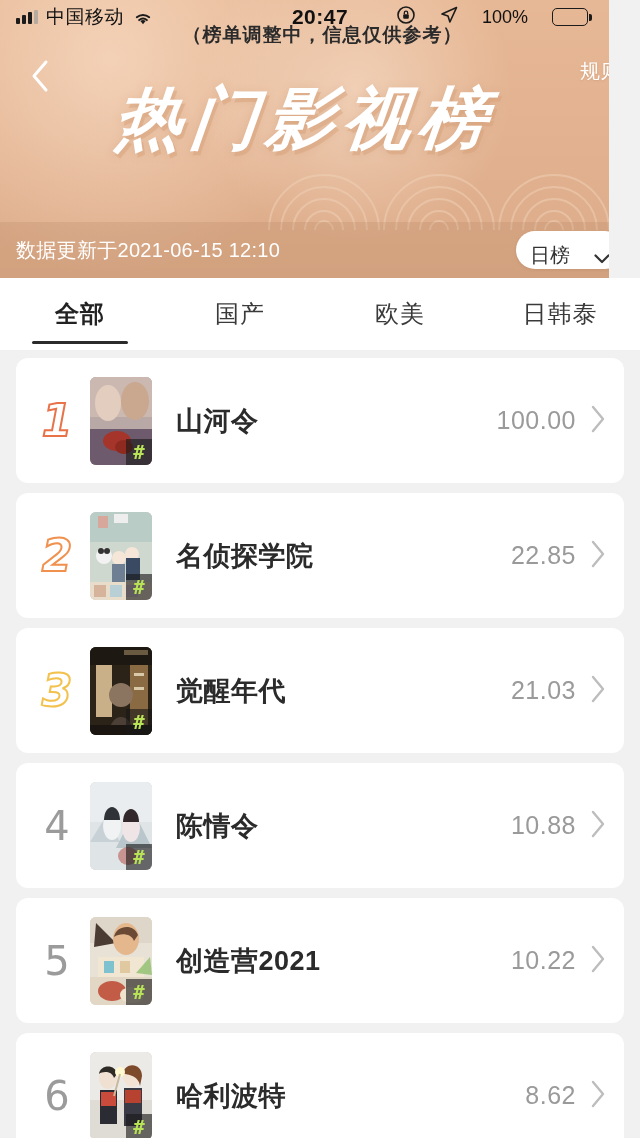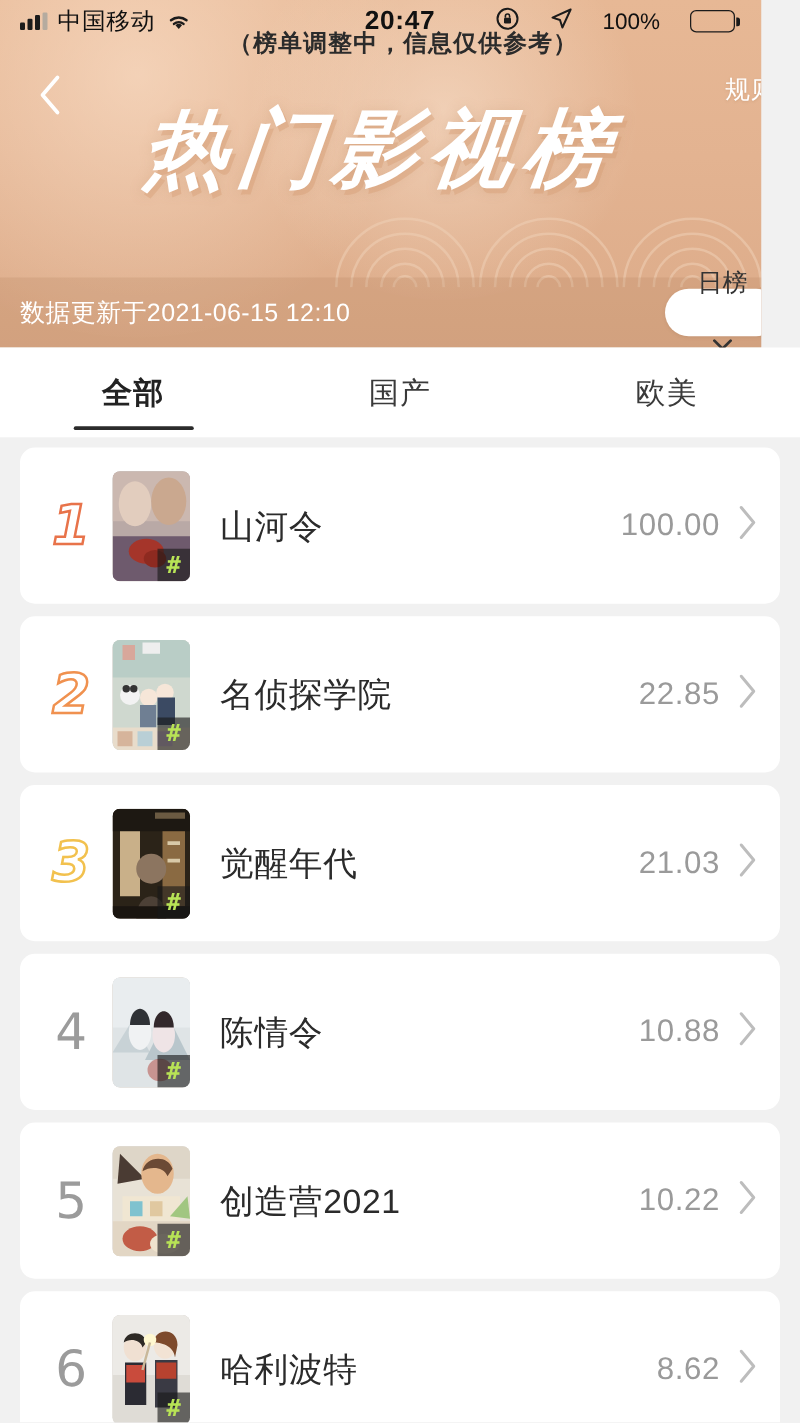--- a/index.html
+++ b/index.html
@@ -178,28 +178,27 @@
     font-size: 20px;
     letter-spacing: .3px;
   }
   .period-pill {
     margin-left: auto;
     background: #ffffff;
     border-radius: 20px;
     height: 38px;
     min-width: 92px;
     display: flex;
-    align-items: center;
+    align-items: flex-end;
     justify-content: center;
     gap: 24px;
     padding: 0 14px;
     color: #333;
     font-size: 20px;
     box-shadow: 0 1px 3px rgba(140,100,70,.18);
-    flex-direction: column;
   }
 
   
   .tabs {
     position: relative;
     width: 640px;
     height: 72px;
     background: #ffffff;
     display: flex;
     align-items: center;
@@ -292,20 +291,21 @@
   }
 
   .title {
     margin-left: 24px;
     font-size: 27px;
     color: #2b2b2b;
     letter-spacing: .5px;
     flex: 1 1 auto;
     white-space: nowrap;
     overflow: hidden;
+    font-weight: bold;
   }
   .score {
     font-size: 25px;
     color: #9a9a9a;
     letter-spacing: .5px;
     margin-right: 14px;
     font-family: "Liberation Sans", sans-serif;
   }
   .chev { flex: 0 0 auto; }
 </style>
@@ -418,20 +418,23 @@
   <div class="tabs">
     <div class="tab active">
         <span>全部</span>
       </div>
     <div class="tab">
         <span>国产</span>
       </div>
     <div class="tab">
         <span>欧美</span>
       </div>
+    <div class="tab">
+        <span>日韩泰</span>
+      </div>
   </div>
 
   <div class="list">
 
     <div class="card">
       <div class="rank top r1">1</div>
       <div class="thumb">
         <svg class="art" viewBox="0 0 62 88" preserveAspectRatio="none">
           <rect width="62" height="88" fill="#b9a9a6"></rect>
           <rect width="62" height="40" fill="#cbb8b0"></rect>

